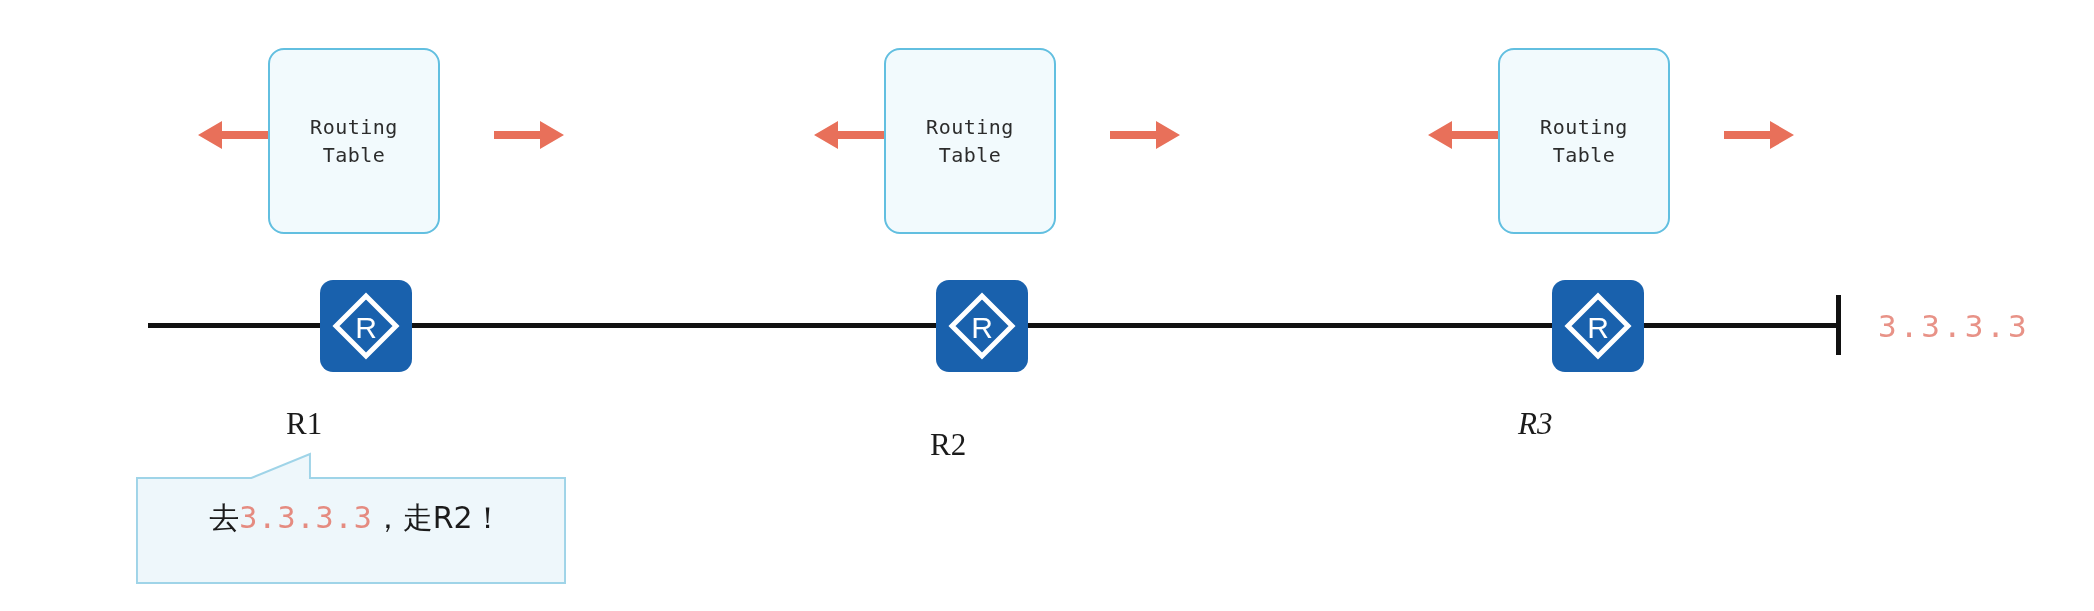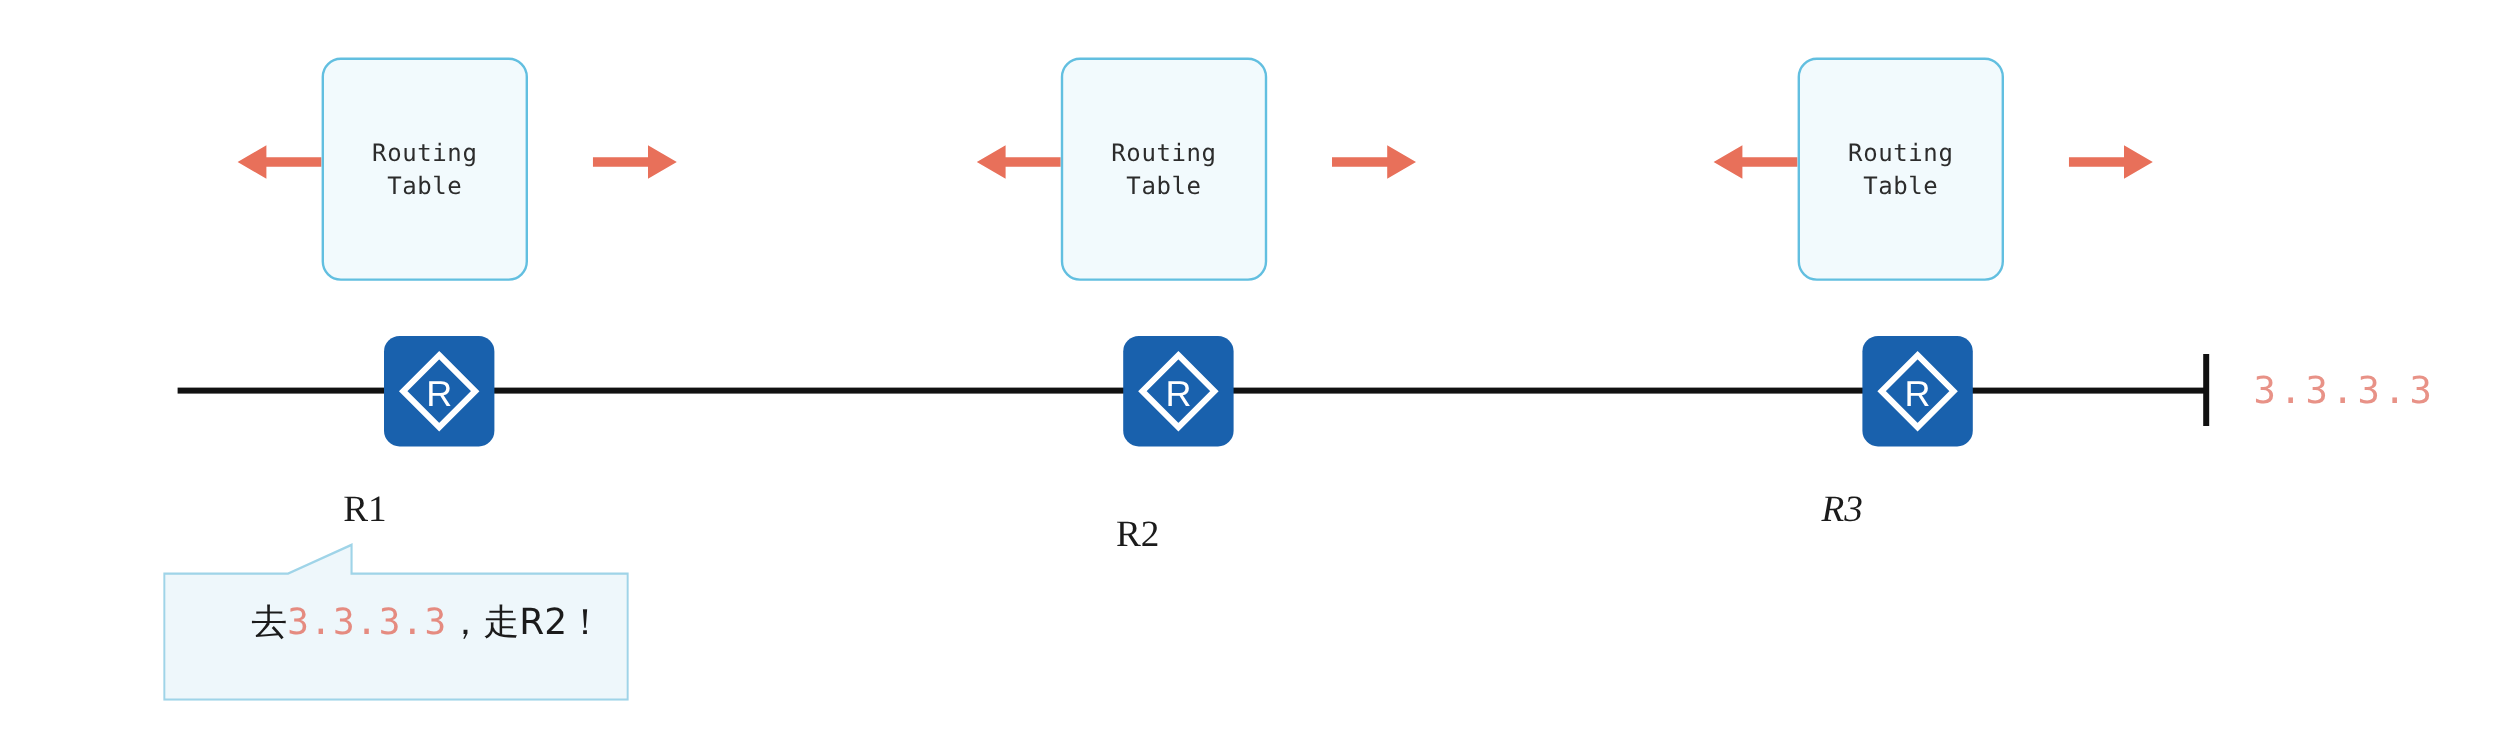--- a/index.html
+++ b/index.html
@@ -91,21 +91,21 @@
     letter-spacing: 3px;
     color: #e89287;
     white-space: nowrap;
   }
 
   
   .callout {
     position: absolute;
     left: 136px;
     top: 452px;
-    width: 388px;
+    width: 430px;
     height: 132px;
   }
   .callout svg {
     position: absolute;
     left: 0; top: 0;
     width: 100%;
     height: 100%;
   }
   .callout-text {
     position: absolute;

